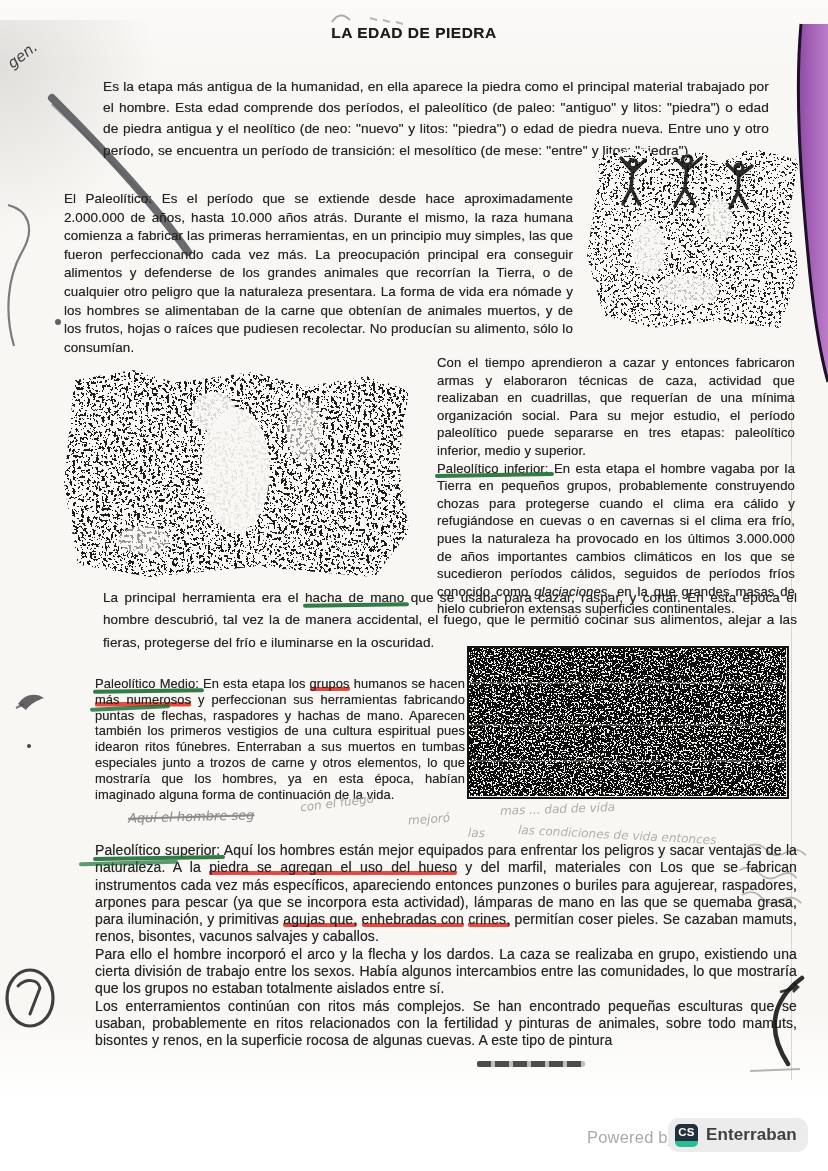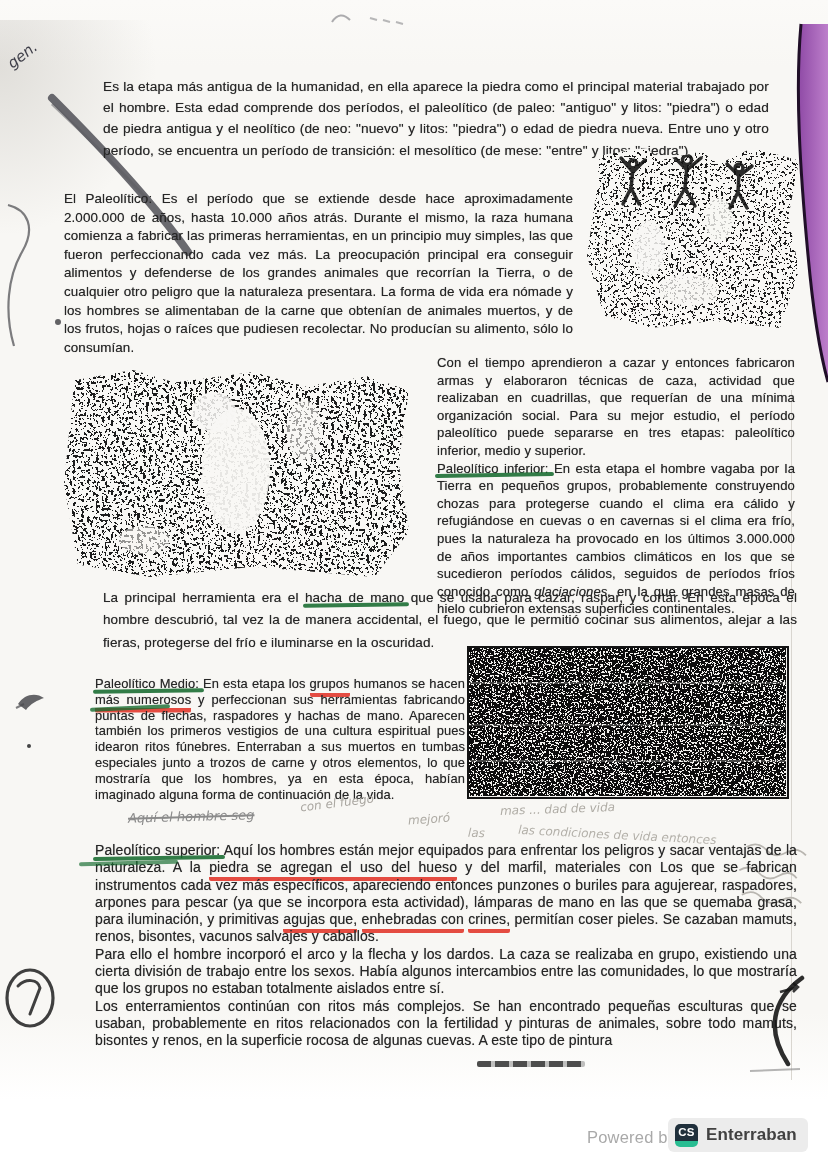--- a/index.html
+++ b/index.html
@@ -27,21 +27,21 @@
   .medio-img{position:absolute;left:467px;top:646px;width:322px;height:153px;
              border:2.5px solid #141414;box-sizing:border-box;background:#f3f2ef;}
   .superior{position:absolute;left:95px;top:842px;width:702px;font-size:14px;line-height:17.3px;}
   
   .ug{position:relative;}
   .ug::after{content:"";position:absolute;left:-2px;right:-5px;bottom:-2px;height:4.2px;
              background:#166b2f;opacity:.88;border-radius:3px;transform:rotate(-.9deg);}
   .ug-double::before{content:"";position:absolute;left:-16px;right:34%;bottom:-7px;height:3.6px;
              background:#166b2f;opacity:.68;border-radius:3px;transform:rotate(-1.4deg);}
   .ur{background:linear-gradient(rgba(224,38,26,.82),rgba(224,38,26,.82)) left bottom/100% 4.5px no-repeat;
-      padding-bottom:6px;border-radius:2px;box-decoration-break:clone;-webkit-box-decoration-break:clone;}
+      padding-bottom:0;border-radius:2px;box-decoration-break:clone;-webkit-box-decoration-break:clone;}
   .green-dash{position:absolute;left:90px;top:706px;width:80px;height:4px;background:#166b2f;
               opacity:.8;border-radius:3px;transform:rotate(-2.5deg);}
   .ital{font-style:italic;font-weight:normal;}
   
   .hand{font-family:"DejaVu Sans",sans-serif;font-style:italic;position:absolute;white-space:nowrap;}
   .hw-corner{left:6px;top:46px;font-size:15px;color:#3f3f49;transform:rotate(-38deg);}
   .hw-crossed{left:128px;top:809px;font-size:13px;color:#8b8b8b;transform:rotate(-1.5deg);
               text-decoration:line-through;text-decoration-thickness:1.5px;}
   .hw-f1{left:300px;top:796px;font-size:12px;color:#a9a6a0;transform:rotate(-7deg);}
   .hw-f2{left:408px;top:812px;font-size:12px;color:#aeaba4;transform:rotate(-4deg);}
@@ -49,21 +49,21 @@
   .hw-f4{left:500px;top:802px;font-size:12px;color:#aeaba4;transform:rotate(-2deg);}
   .hw-f5{left:518px;top:828px;font-size:12px;color:#b3b0a9;transform:rotate(3deg);}
   
   .svgabs{position:absolute;}
   .watermark{position:absolute;left:477px;top:1061px;width:108px;height:6px;opacity:.85;
      background:repeating-linear-gradient(90deg,#2f2f2f 0 14px,rgba(47,47,47,.35) 14px 18px);
      filter:blur(.7px);border-radius:2px;}
   
   .powered{position:absolute;left:563px;top:1128px;font-size:16.5px;color:#a9a9a9;letter-spacing:.2px;margin-left:24px;}
   .cs-badge{position:absolute;left:668px;top:1118px;width:140px;height:34px;background:#ececec;
-            border-radius:6px;display:flex;align-items:center;padding-left:7px;box-sizing:border-box;gap:8px;}
+            border-radius:11px;display:flex;align-items:center;padding-left:7px;box-sizing:border-box;gap:8px;}
   .cs-logo{width:23px;height:23px;border-radius:5px;
            background:linear-gradient(180deg,#20303c 0%,#20303c 76%,#28bd92 76%,#28bd92 100%);
            display:flex;align-items:flex-start;justify-content:center;}
   .cs-logo span{color:#fff;font-weight:bold;font-size:11.5px;line-height:17px;letter-spacing:.2px;}
   .cs-brand{font-size:17px;color:#414141;font-weight:bold;letter-spacing:.1px;}
 </style>
 </head>
 <body>
 
 <svg width="0" height="0" style="position:absolute">
@@ -120,20 +120,21 @@
       <path d="M52 68 C 92 108, 150 168, 188 222" stroke="#46464d" stroke-width="8" fill="none" stroke-linecap="round" opacity=".8"></path>
       <path d="M52 74 C 80 100, 120 140, 150 172" stroke="#5a5a60" stroke-width="3" fill="none" opacity=".5"></path>
       <path d="M8 175 C 28 180, 36 198, 22 222 C 8 246, 4 282, 14 316" stroke="#5c5c60" stroke-width="2.2" fill="none" opacity=".8"></path>
       <circle cx="58" cy="292" r="3" fill="#3c3c40" opacity=".8"></circle>
     </svg>
     <svg class="svgabs" style="left:328px;top:8px" width="90" height="22">
       <path d="M4 14 q8 -12 18 -2" stroke="#8a8a8e" stroke-width="2" fill="none" opacity=".7"></path>
       <path d="M42 10 l7 2 M55 12 l7 2 M68 14 l7 2" stroke="#8a8a8e" stroke-width="2" fill="none" opacity=".6"></path>
     </svg>
 
+    <div class="title print">LA EDAD DE PIEDRA</div>
 
     <p class="intro jtext print">Es la etapa más antigua de la humanidad, en ella aparece la piedra como el principal material trabajado por el hombre.  Esta edad comprende dos períodos, el paleolítico (de paleo: "antiguo" y litos: "piedra") o edad de piedra antigua y el neolítico (de neo: "nuevo" y litos: "piedra") o edad de piedra nueva. Entre uno y otro período, se encuentra un período de transición: el mesolítico (de mese: "entre" y litos: "piedra")</p>
 
     <div class="blockA print">
       <div class="noise-wrap">
         <svg width="212" height="180" style="clip-path:polygon(6% 4%,28% 0,34% 7%,54% 2%,62% 9%,78% 0,100% 7%,95% 38%,100% 68%,91% 100%,60% 96%,30% 100%,8% 93%,0 60%,4% 28%)">
           <rect width="212" height="180" fill="#f8f7f4"></rect>
           <rect width="212" height="180" filter="url(#spCoarse)"></rect>
           <ellipse cx="62" cy="100" rx="16" ry="28" fill="#f8f7f4" opacity=".85"></ellipse>
           <ellipse cx="132" cy="72" rx="14" ry="22" fill="#f8f7f4" opacity=".8"></ellipse>

